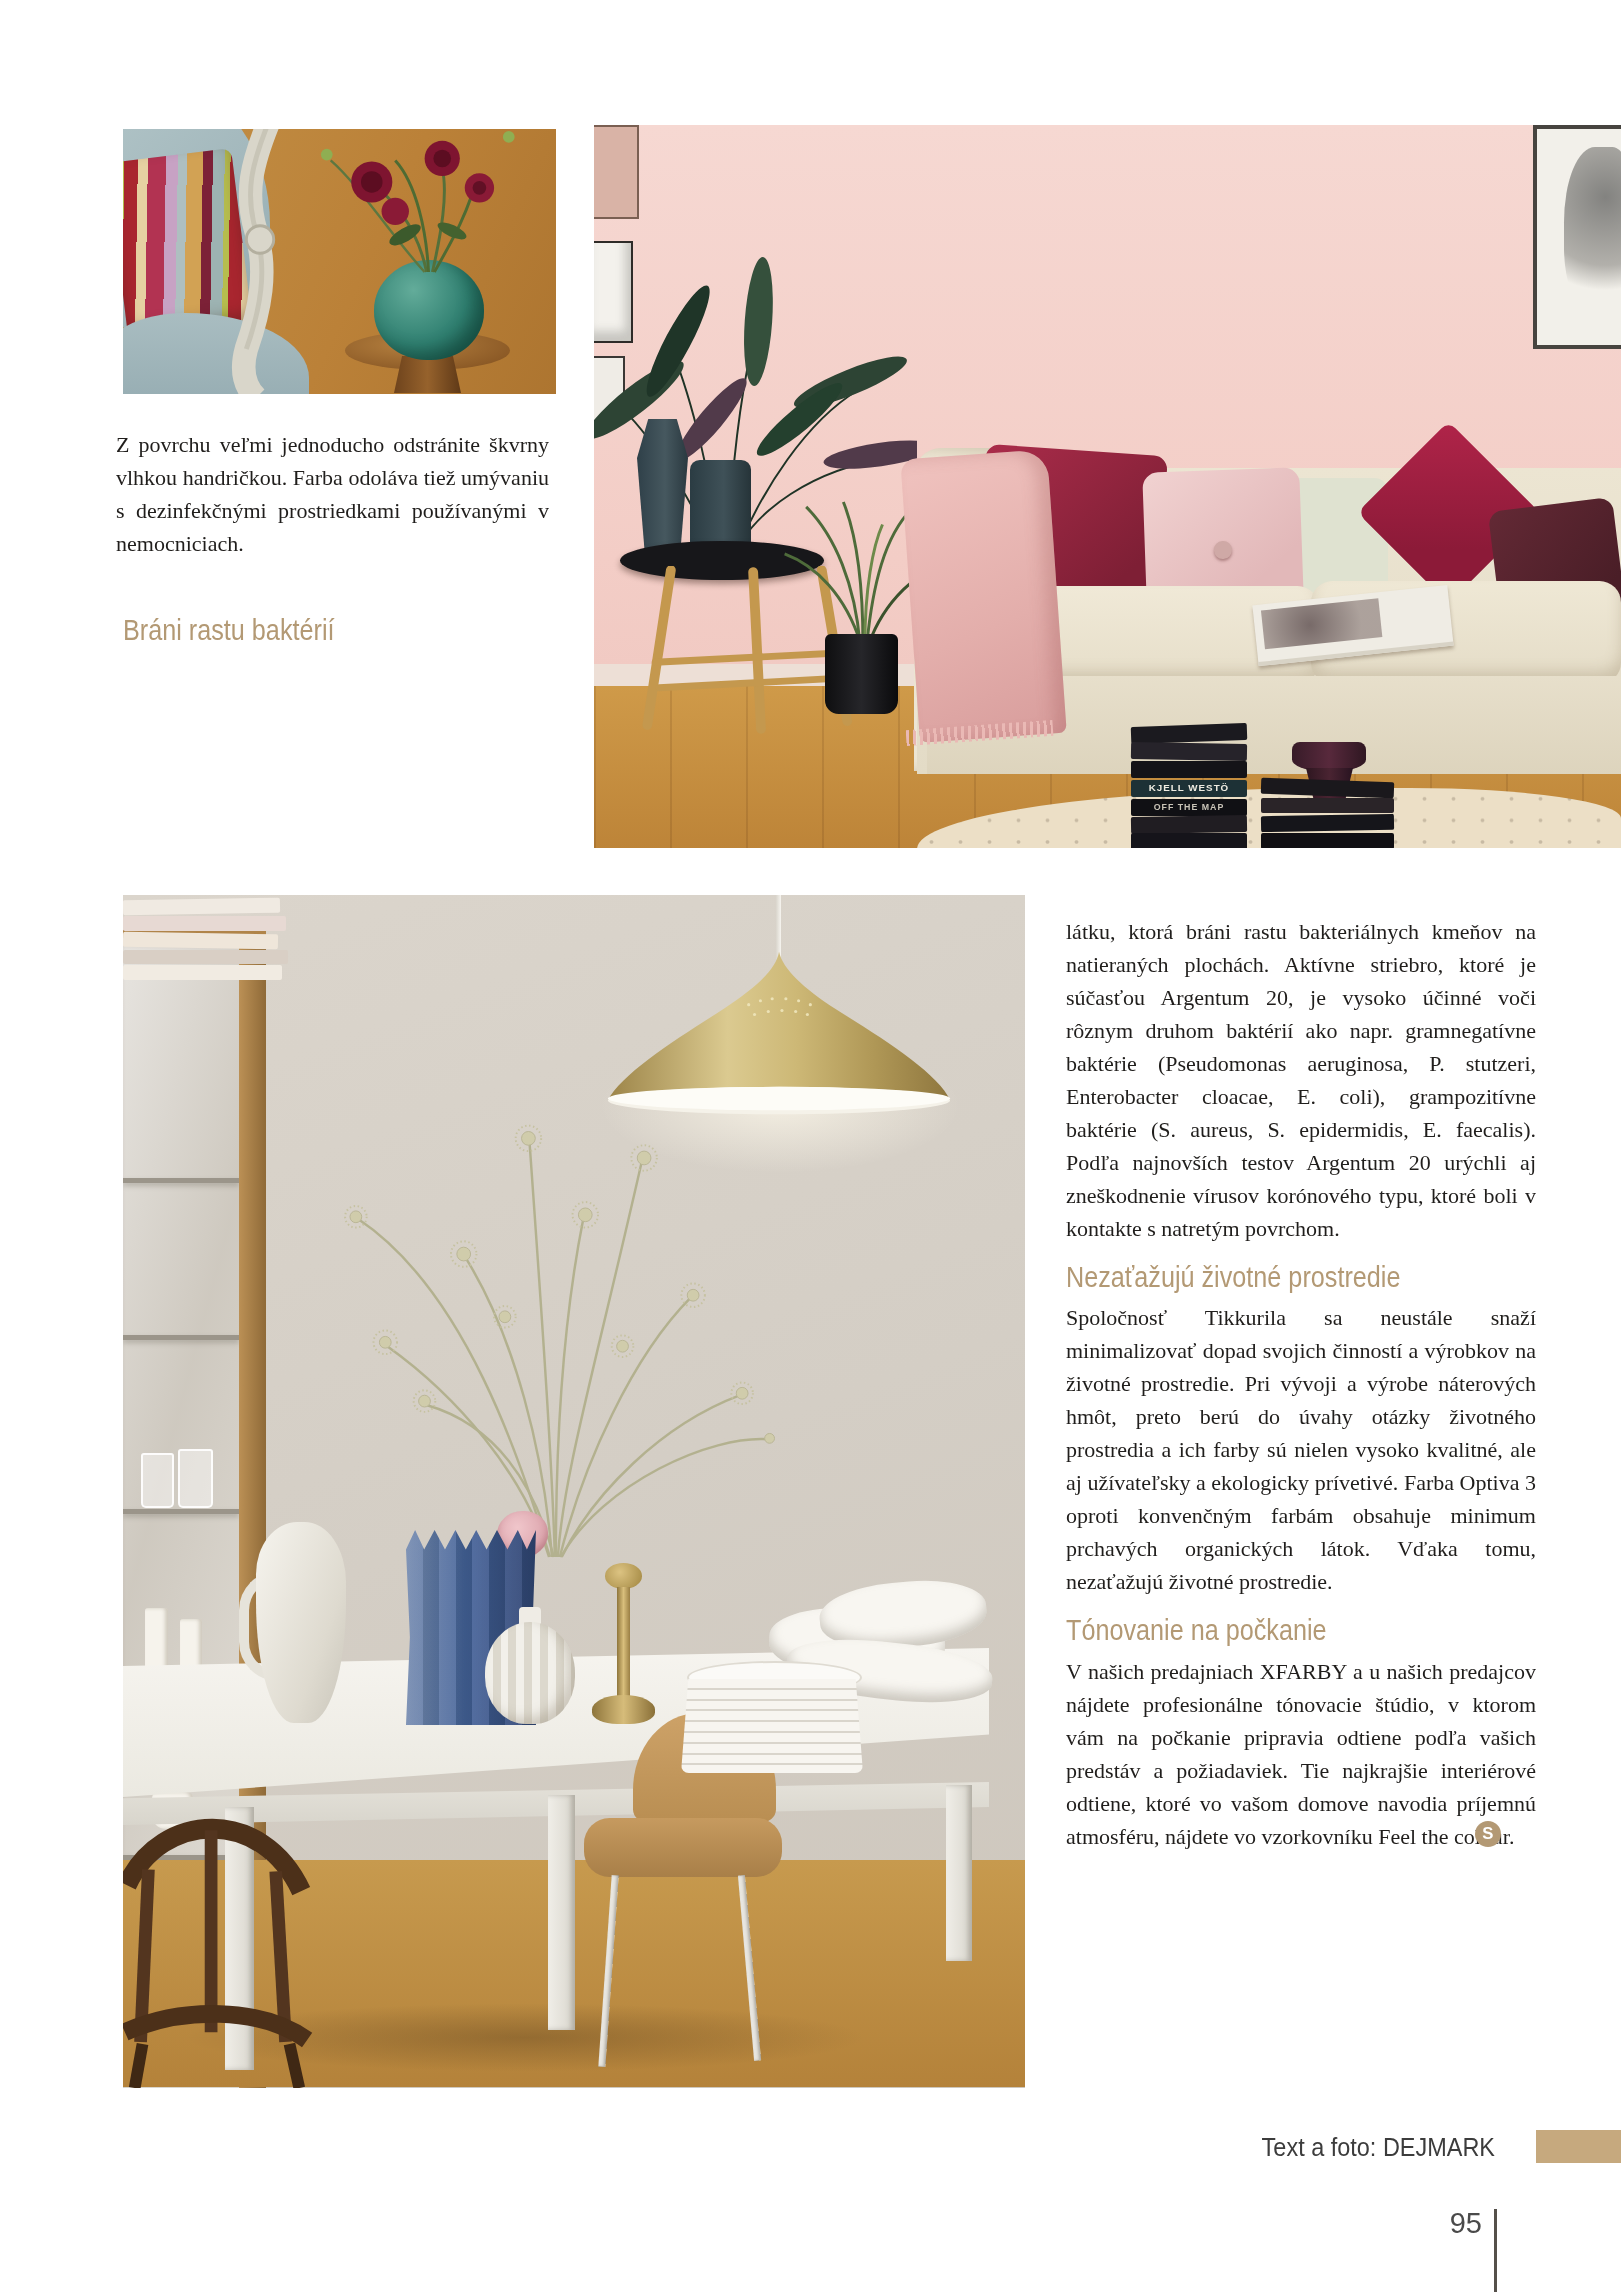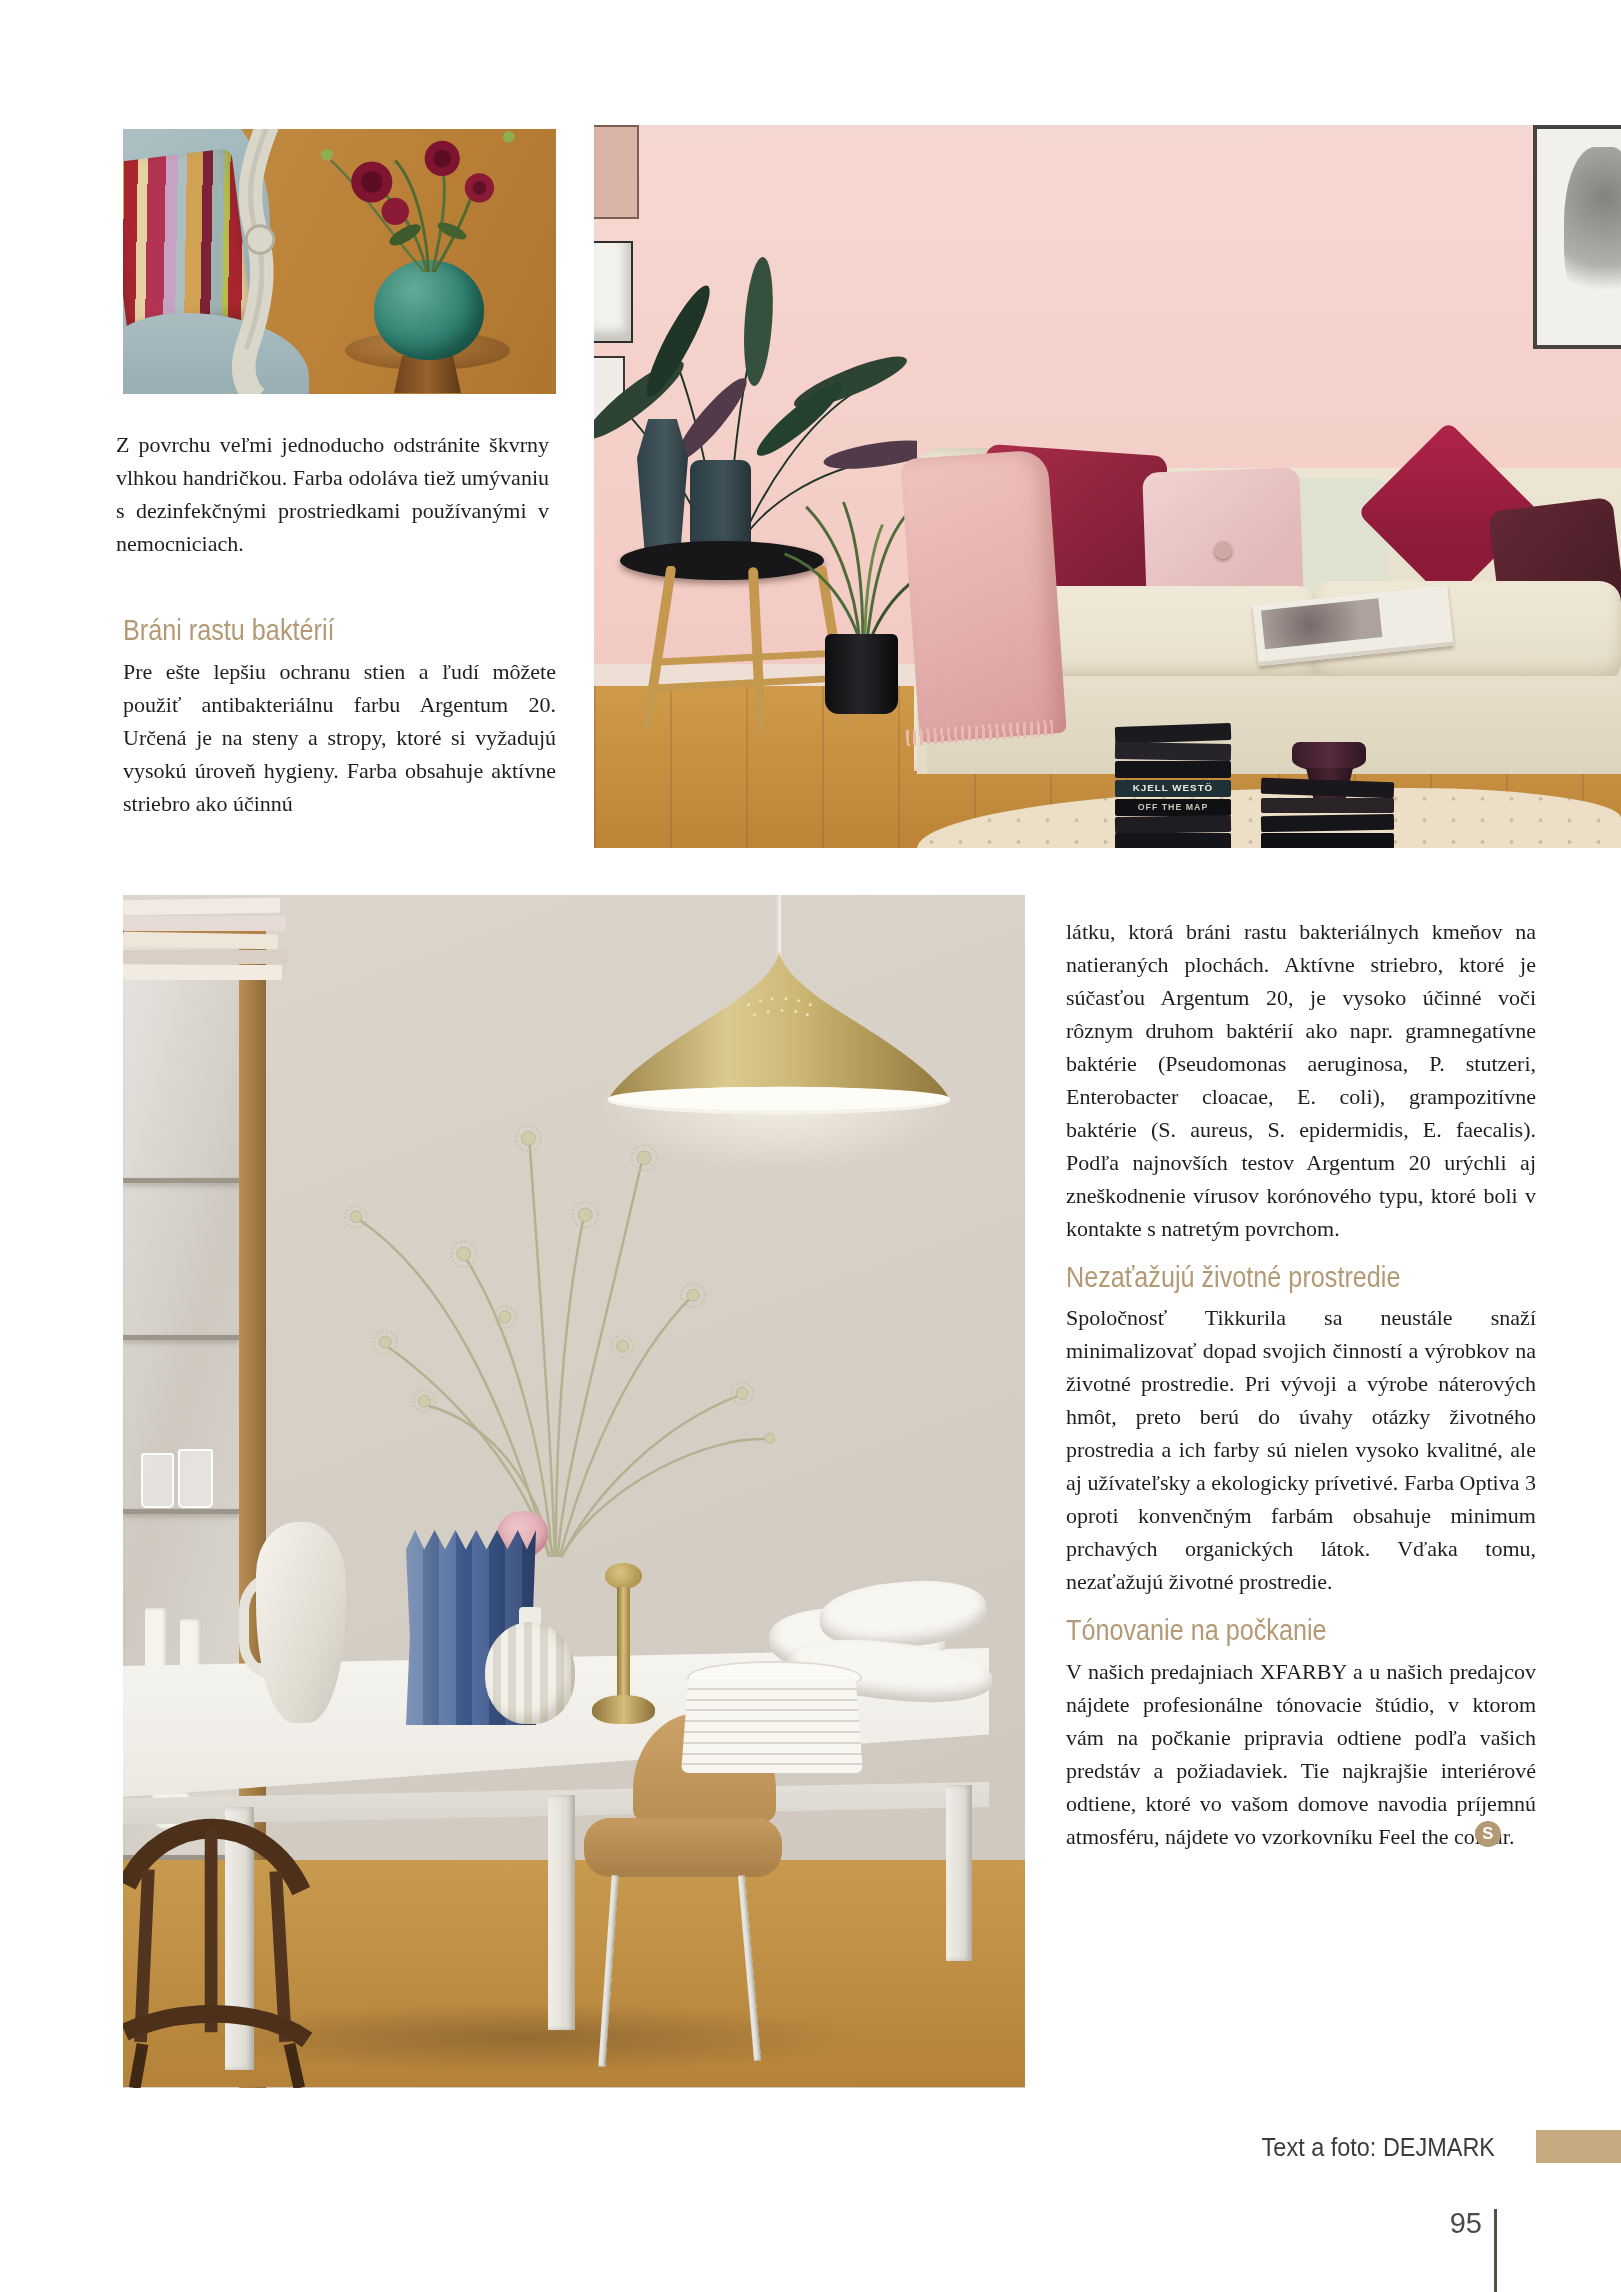--- a/index.html
+++ b/index.html
@@ -91,21 +91,21 @@
                background:linear-gradient(140deg,#f1d2d1,#e2b8b9 70%);}
   .p2-pil-button{left:69px;top:71px;width:17.6px;height:17.6px;border-radius:50%;background:#cfa9a6;box-shadow:0 2px 2.9px rgba(120,70,70,.5);}
   .p2-pil-sage{left:686px;top:353px;width:108px;height:137px;border-radius:13.7px;background:#dfe2d0;}
   .p2-pil-crim{left:790px;top:323px;width:129px;height:129px;transform:rotate(45deg);border-radius:9.8px;
                background:linear-gradient(135deg,#b02449,#8c1a38 70%);}
   .p2-pil-maroon{left:902px;top:379px;width:125px;height:142px;border-radius:13.7px;transform:rotate(-7deg);
                  background:linear-gradient(135deg,#632935,#4a1e27 75%);}
   .p2-magazine{left:661px;top:470px;width:196px;height:57px;transform:rotate(-6deg);background:#efece4;
                border-bottom:4.9px solid #d8d3c6;box-shadow:0 2.9px 3.9px rgba(90,70,50,.35);}
   .p2-mag-art{left:7.8px;top:5.9px;width:118px;height:39px;background:radial-gradient(circle at 40% 50%,#5a4a4a,#9c8f8a 70%);opacity:.8;}
-  .p2-books{left:521px;top:600px;width:120px;height:122px;}
+  .p2-books{left:537px;top:600px;width:120px;height:122px;}
   .p2-books .spine{position:absolute;left:0;width:116px;height:16.7px;border-radius:2px;color:#efece2;
                    font:700 9.8px/16.7px "Liberation Sans",sans-serif;text-align:center;letter-spacing:1px;overflow:hidden;}
   .p2-books2{left:667px;top:655px;width:135px;height:69px;}
   .p2-books2 .spine2{position:absolute;width:133px;height:15.7px;border-radius:2px;}
   .p2-candle{left:698px;top:617px;width:74px;height:29px;border-radius:7.8px 7.8px 40% 40%;
              background:linear-gradient(90deg,#371b28,#58293c 50%,#2f1722);}
   .p2-candle2{left:712px;top:643px;width:47px;height:35px;background:linear-gradient(90deg,#2e1620,#4a2432 50%,#281320);
               clip-path:polygon(0 0,100% 0,82% 100%,18% 100%);}
 
   
@@ -200,23 +200,20 @@
       <circle cx="58" cy="30" r="6" fill="#8fae52"></circle>
         <circle cx="244" cy="12" r="6" fill="#8fae52"></circle>
     </svg>
   </div>
 
   <div class="bodytext" style="left:116px;top:428px;width:433px">
     <p>Z povrchu veľmi jednoducho odstránite škvrny vlhkou handričkou. Farba odoláva tiež umývaniu s dezinfekčnými prostriedkami používanými v nemocniciach.</p>
   </div>
   <div class="abs" style="left:123px;top:600px;width:433px">
     <div class="heading">Bráni rastu baktérií</div>
-    <div class="bodytext" style="position:relative;width:433px">
-      <p>Pre ešte lepšiu ochranu stien a ľudí môžete použiť antibakteriálnu farbu Argentum 20. Určená je na steny a stropy, ktoré si vyžadujú vysokú úroveň hygieny. Farba obsahuje aktívne striebro ako účinnú</p>
-    </div>
   </div>
 
   <div class="photo photo2">
     <div class="p2-baseboard"></div>
     <div class="p2-floor"></div>
     <div class="p2-rug"></div>
     <div class="p2-framea"></div>
     <div class="p2-frameb"></div>
     <div class="p2-framec"></div>
     <div class="p2-art">

